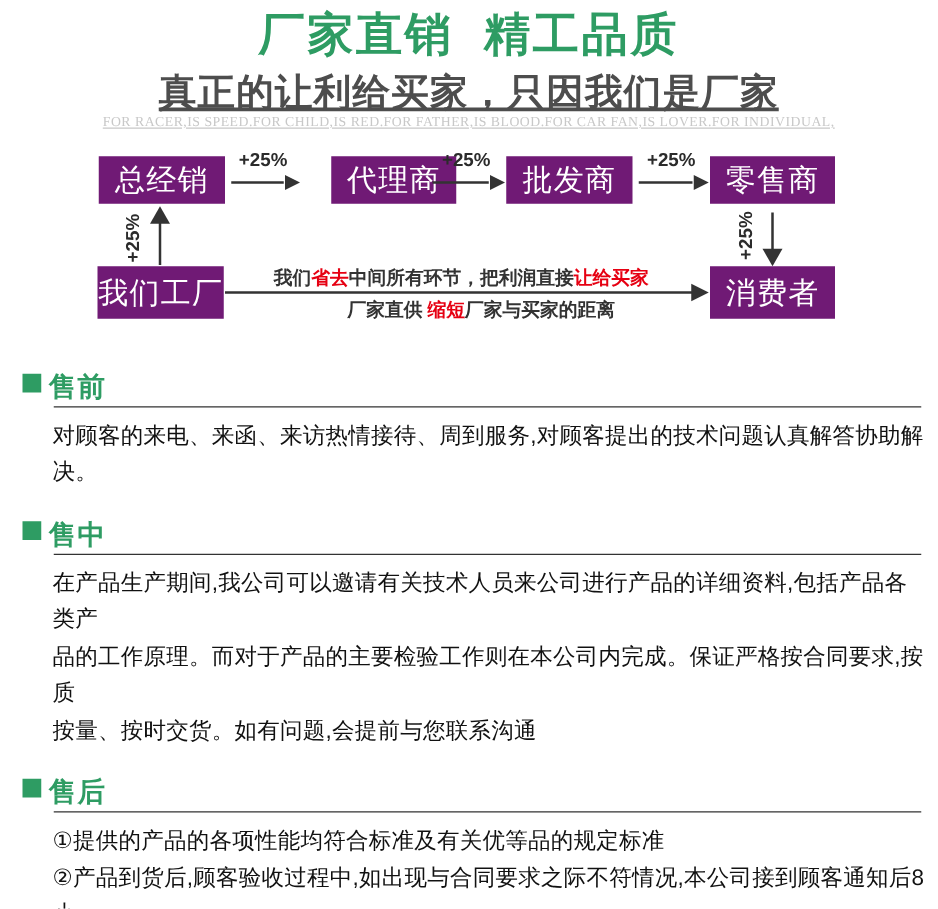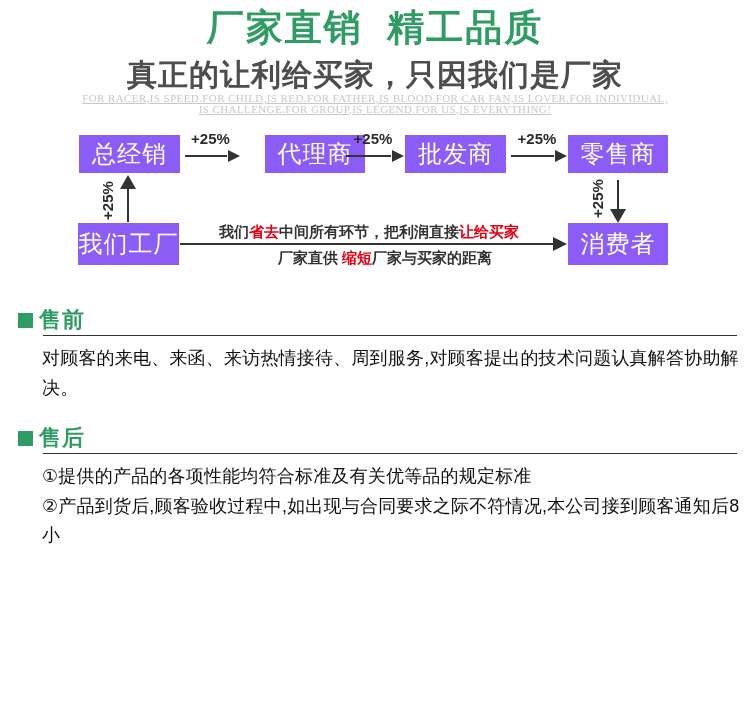--- a/index.html
+++ b/index.html
@@ -13,33 +13,33 @@
   }
   
   .title {
     margin-top:6px; text-align:center; white-space:pre;
     font-size:37px; line-height:44px; font-weight:bold;
     color:#2e9c63; letter-spacing:2px;
   }
   .subtitle {
     margin-top:8px; text-align:center;
     font-size:30px; line-height:33px; font-weight:bold;
-    color:#4d4d4d; letter-spacing:1px;
+    color:#4d4d4d; letter-spacing:1px;text-decoration:underline;
   }
   .tagline {
     margin-top:2px; text-align:center;
     font-family:"Liberation Serif","DejaVu Serif",serif;
     font-size:11px; line-height:10.5px; color:#c8c8c8;
     letter-spacing:0.4px;
     text-decoration:underline;
   }
   
   .diagram { position:relative; margin-top:14px; height:157px; }
   .dbox {
-    position:absolute; background:#8b5cf6; color:#fff;
+    position:absolute; background:#701a75; color:#fff;
     display:flex; align-items:center; justify-content:center;
     font-size:24px; letter-spacing:1px;
   }
   .row1 { top:7px; height:38px; }
   .row2 { top:95px; height:42px; }
   .gap { position:absolute; top:0; }
   .gap .pct { text-align:center; font-size:15px; font-weight:bold; color:#2b2b2b; margin-top:2px; }
   .gap .shaft { position:absolute; top:27px; left:5px; right:14px; height:2px; background:#333; }
   .gap .head  { position:absolute; top:22px; right:1px; width:0; height:0;
                 border-top:6px solid transparent; border-bottom:6px solid transparent;
@@ -58,39 +58,38 @@
           font-size:15px; font-weight:bold; color:#333; }
   .mid2 { position:absolute; top:121px; left:180px; width:378px; text-align:center;
           font-size:15px; font-weight:bold; color:#333;padding-left:32px; }
   .rd { color:#e60012; }
   .mainline { position:absolute; top:115px; left:180px; width:374px; height:2px; background:#333; }
   .mainhead { position:absolute; top:109px; left:553px; width:0; height:0;
               border-top:7px solid transparent; border-bottom:7px solid transparent;
               border-left:14px solid #333; }
   
   .section { margin-top:17px; }
-  .sec-head { display:flex; align-items:center; padding-left:18px; height:22px;margin-top:24px; }
+  .sec-head { display:flex; padding-left:18px; height:22px;margin-top:24px; }
   .sq { width:15px; height:15px; background:#2e9c63; margin-right:6px; }
   .sec-title { font-size:22px; line-height:22px; font-weight:bold; color:#2e9c63; letter-spacing:1px; }
   .rule { height:1px; background:#333; margin:4px 13px 0 43px; }
   .sec-body { padding:8px 10px 0 42px; font-size:18px; color:#111; }
   .sec-body .tline { line-height:29.5px; letter-spacing:0.2px; }
   .s1 { margin-top:6px; }
   .s3 { margin-top:13px; }
 </style>
 </head>
 <body>
 
 <div id="page">
 
   <div class="title">厂家直销  精工品质</div>
   <div class="subtitle">真正的让利给买家，只因我们是厂家</div>
   <div class="tagline">
       <div class="tline">FOR RACER,IS SPEED.FOR CHILD,IS RED.FOR FATHER,IS BLOOD.FOR CAR FAN,IS LOVER.FOR INDIVIDUAL,</div>
-      <div class="tline">IS CHALLENGE.FOR GROUP,IS LEGEND.FOR US,IS EVERYTHING!</div>
     </div>
 
   <div class="diagram">
 
     <div class="dbox row1" style="left:79px;width:101px;">总经销</div>
     <div class="dbox row1" style="left:241px;width:100px;margin-left:24px;">代理商</div>
     <div class="dbox row1" style="left:405px;width:101px;">批发商</div>
     <div class="dbox row1" style="left:568px;width:100px;">零售商</div>
 
     <div class="dbox row2" style="left:78px;width:101px;">我们工厂</div>
@@ -130,20 +129,32 @@
     <div class="sec-head">
       <span class="sq"></span>
       <span class="sec-title">售前</span>
     </div>
     <div class="rule"></div>
     <div class="sec-body">
         <div class="tline">对顾客的来电、来函、来访热情接待、周到服务,对顾客提出的技术问题认真解答协助解决。</div>
       </div>
   </div>
 
+  <div class="section">
+    <div class="sec-head">
+      <span class="sq"></span>
+      <span class="sec-title">售中</span>
+    </div>
+    <div class="rule"></div>
+    <div class="sec-body">
+        <div class="tline">在产品生产期间,我公司可以邀请有关技术人员来公司进行产品的详细资料,包括产品各类产</div>
+        <div class="tline">品的工作原理。而对于产品的主要检验工作则在本公司内完成。保证严格按合同要求,按质</div>
+        <div class="tline">按量、按时交货。如有问题,会提前与您联系沟通</div>
+      </div>
+  </div>
 
   <div class="section s3">
     <div class="sec-head">
       <span class="sq"></span>
       <span class="sec-title">售后</span>
     </div>
     <div class="rule"></div>
     <div class="sec-body">
         <div class="tline">①提供的产品的各项性能均符合标准及有关优等品的规定标准</div>
         <div class="tline">②产品到货后,顾客验收过程中,如出现与合同要求之际不符情况,本公司接到顾客通知后8小</div>

